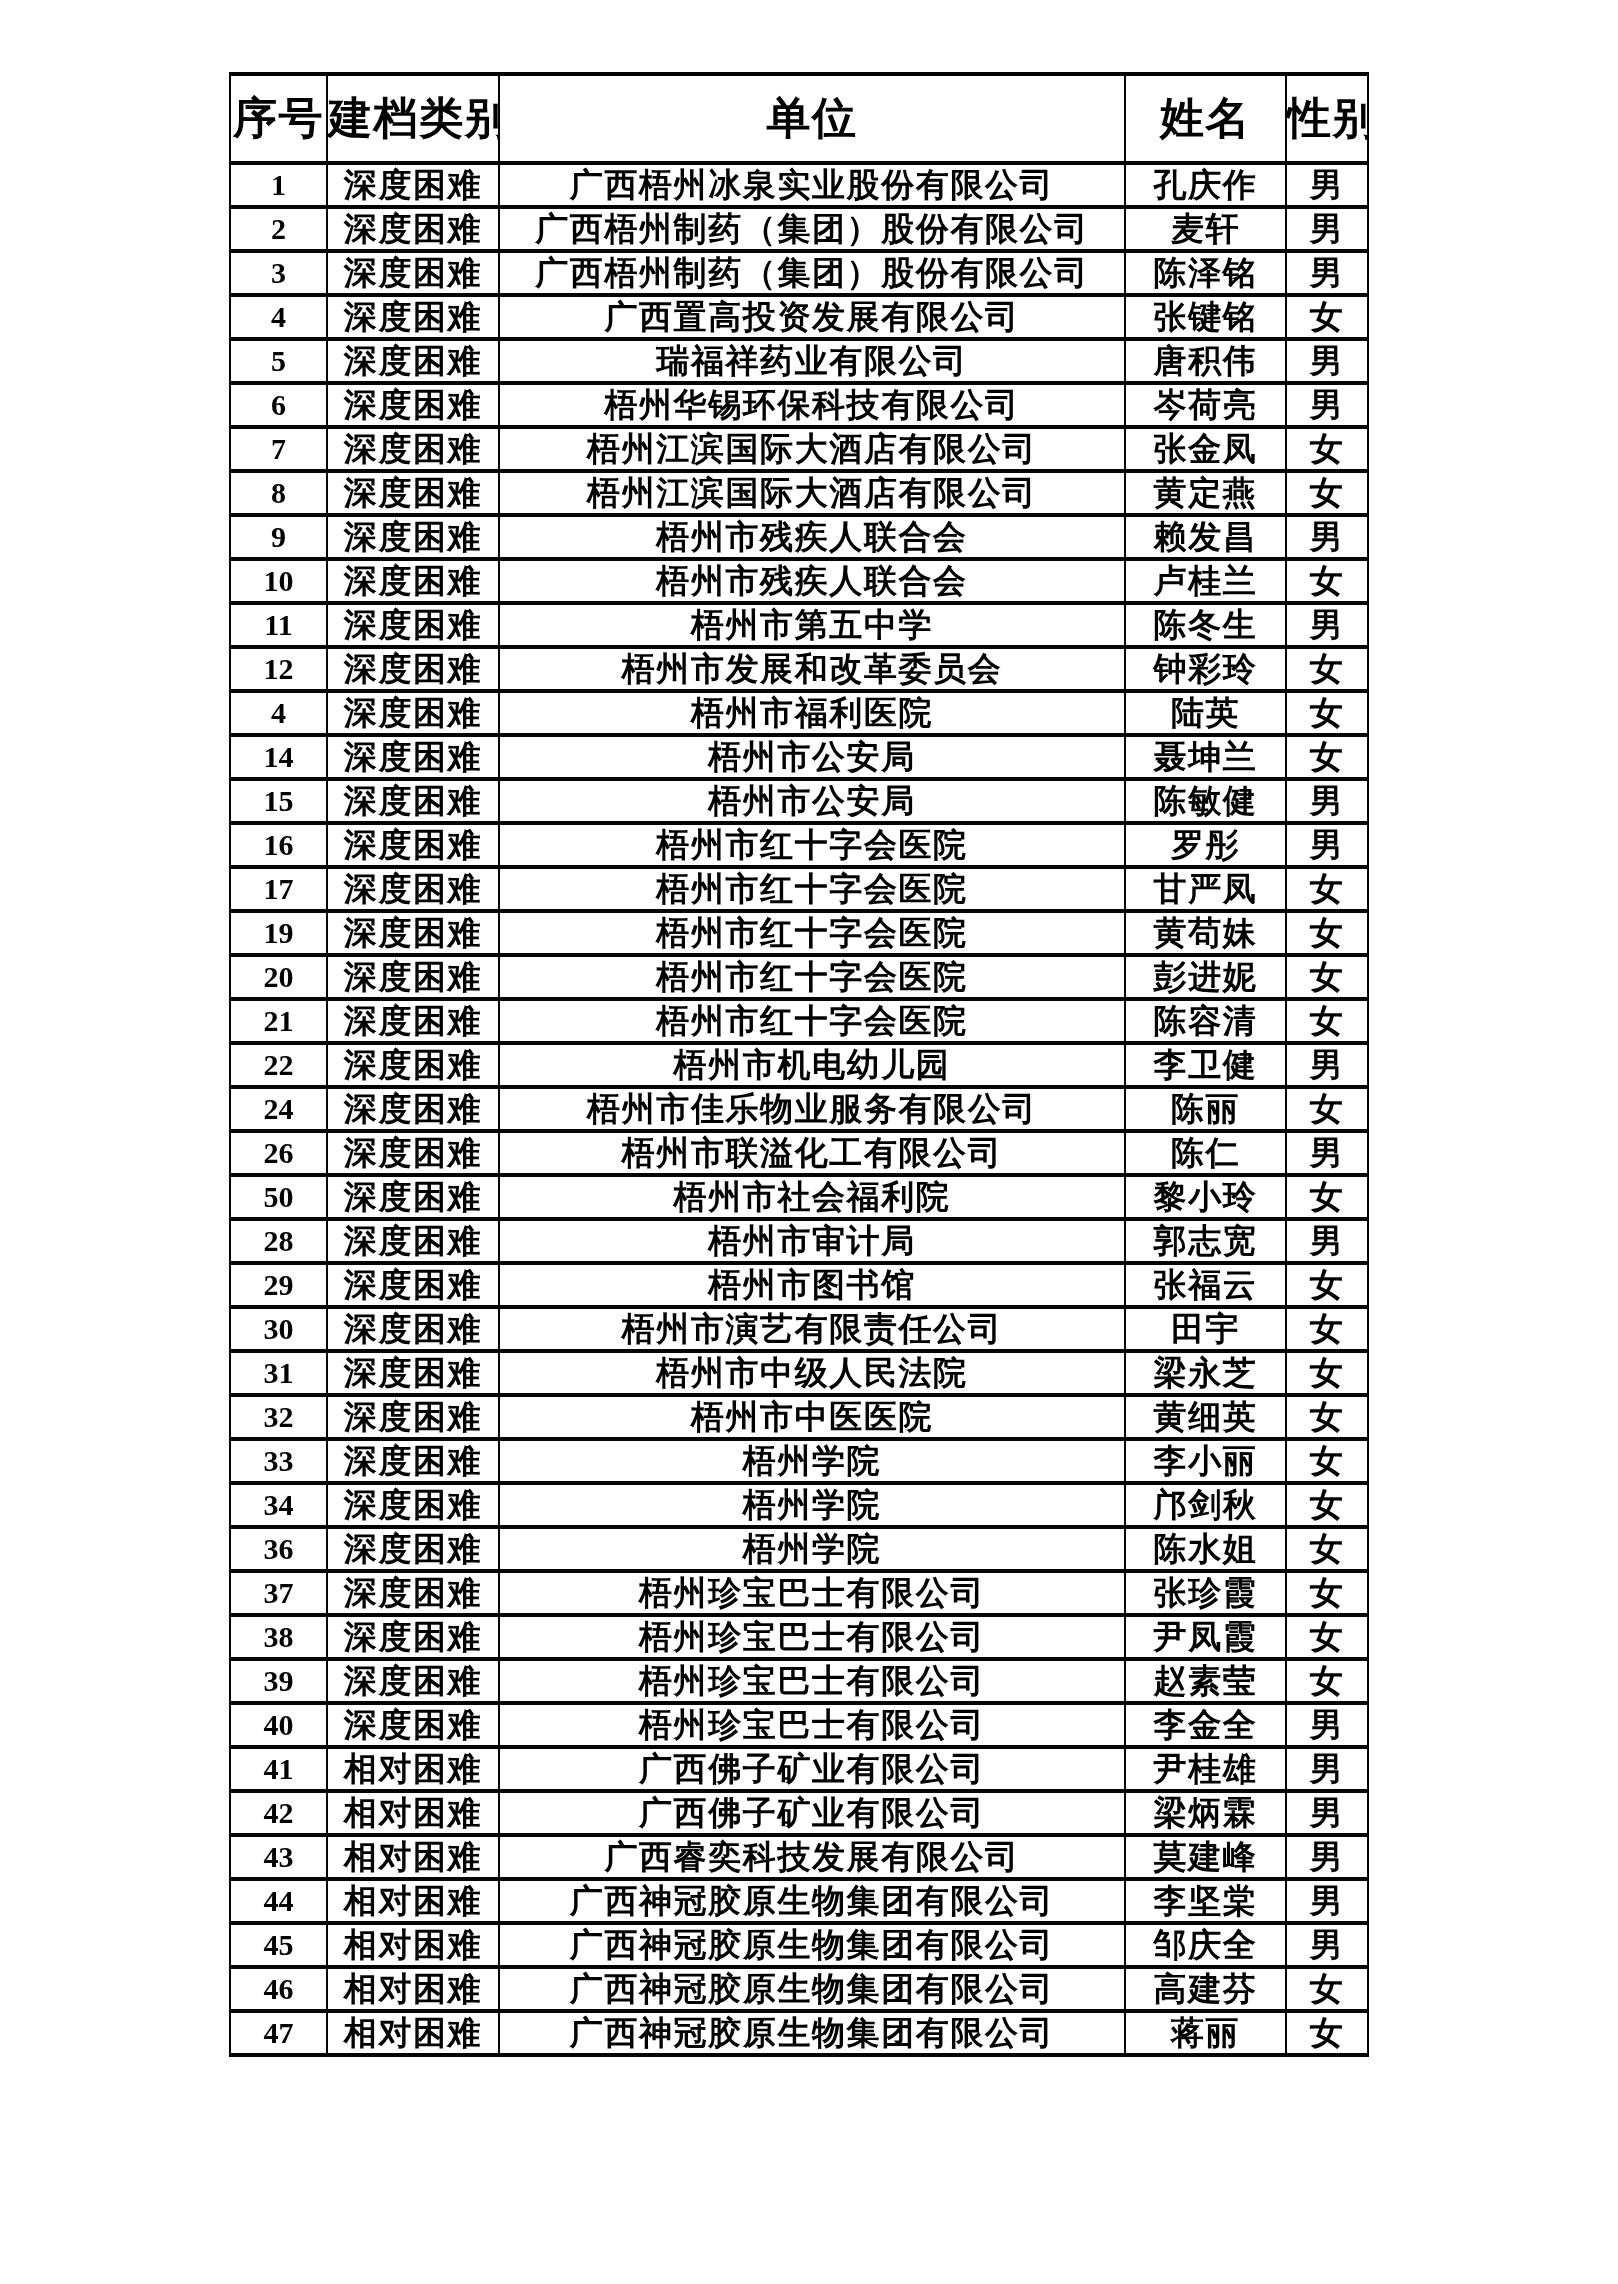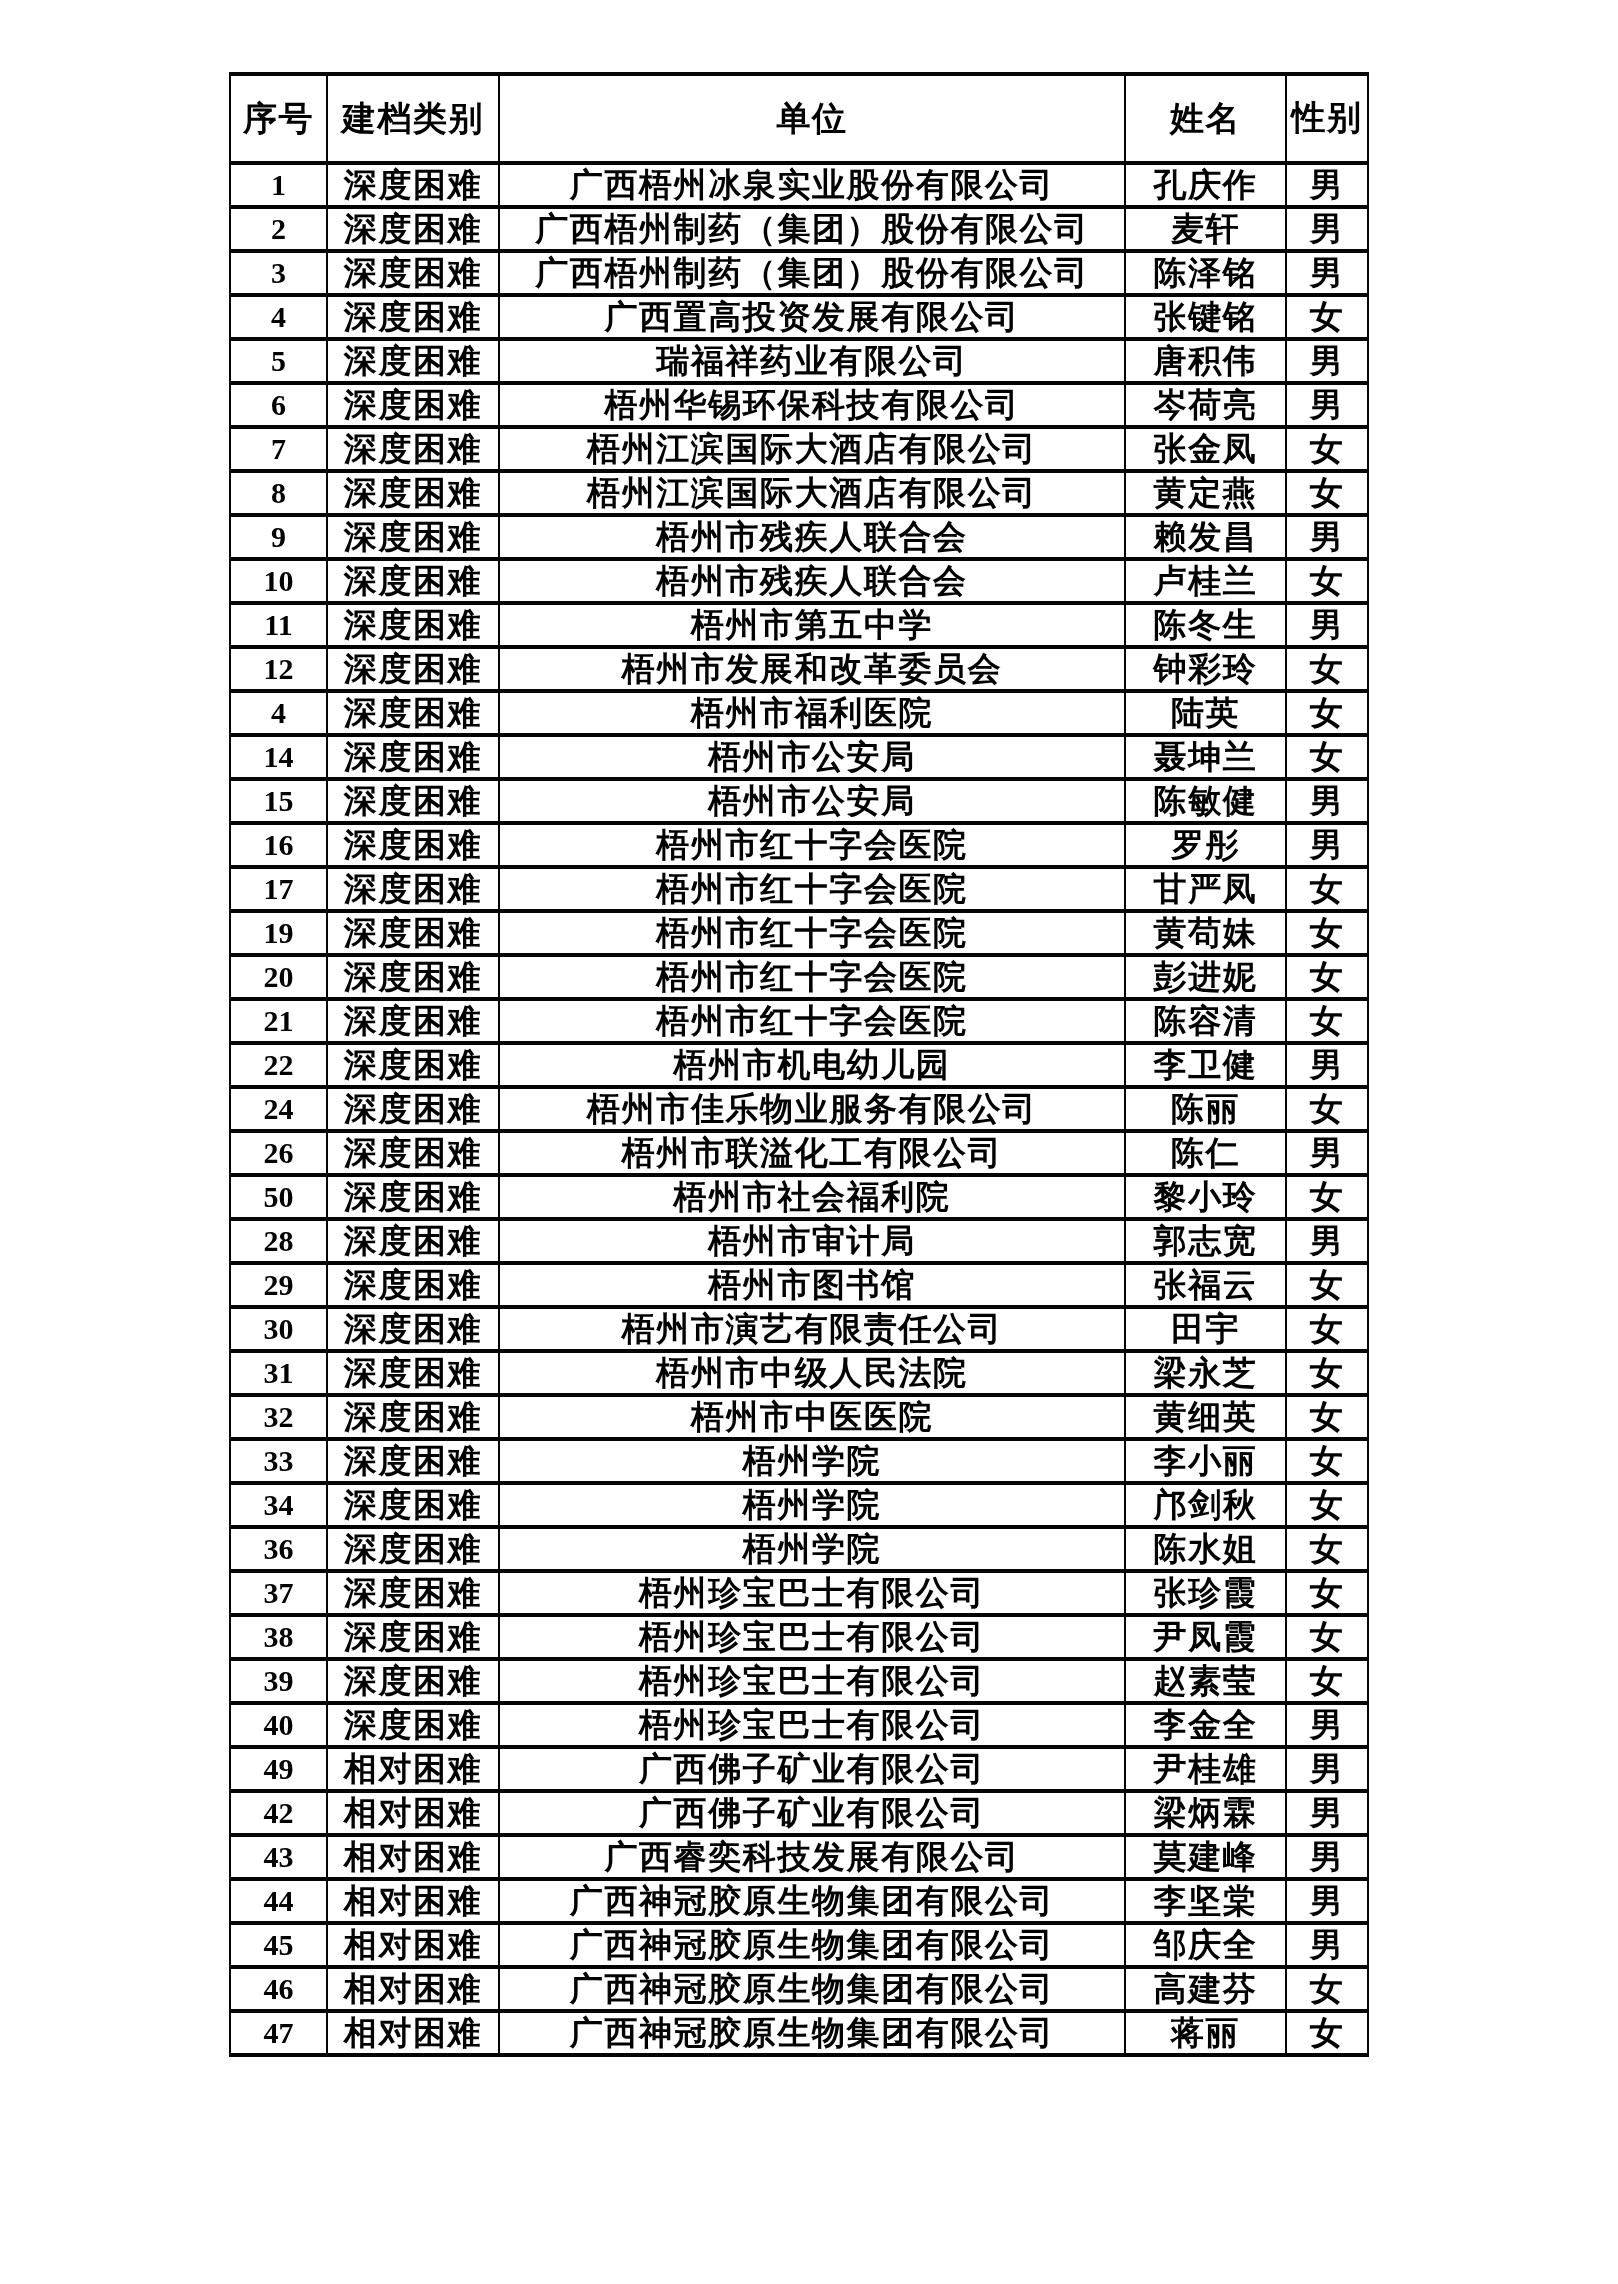--- a/index.html
+++ b/index.html
@@ -39,21 +39,21 @@
     vertical-align: middle;
     font-weight: bold;
     font-size: 33px;
     letter-spacing: 1.6px;
     padding: 0;
     overflow: hidden;
     white-space: nowrap;
   }
   table.roster thead th {
     height: 85px;
-    font-size: 34px;
+    font-size: 44px;
     text-align: center;
   }
   table.roster tbody tr {
     height: 40px;
   }
   table.roster tbody td {
     line-height: 40px;
   }
   
   table.roster td.c-no {
@@ -337,21 +337,21 @@
           <td class="c-gender">女</td>
         </tr>
         <tr>
           <td class="c-no">40</td>
           <td class="c-category">深度困难</td>
           <td class="c-unit">梧州珍宝巴士有限公司</td>
           <td class="c-name">李金全</td>
           <td class="c-gender">男</td>
         </tr>
         <tr>
-          <td class="c-no">49</td>
+          <td class="c-no">41</td>
           <td class="c-category">相对困难</td>
           <td class="c-unit">广西佛子矿业有限公司</td>
           <td class="c-name">尹桂雄</td>
           <td class="c-gender">男</td>
         </tr>
         <tr>
           <td class="c-no">42</td>
           <td class="c-category">相对困难</td>
           <td class="c-unit">广西佛子矿业有限公司</td>
           <td class="c-name">梁炳霖</td>

